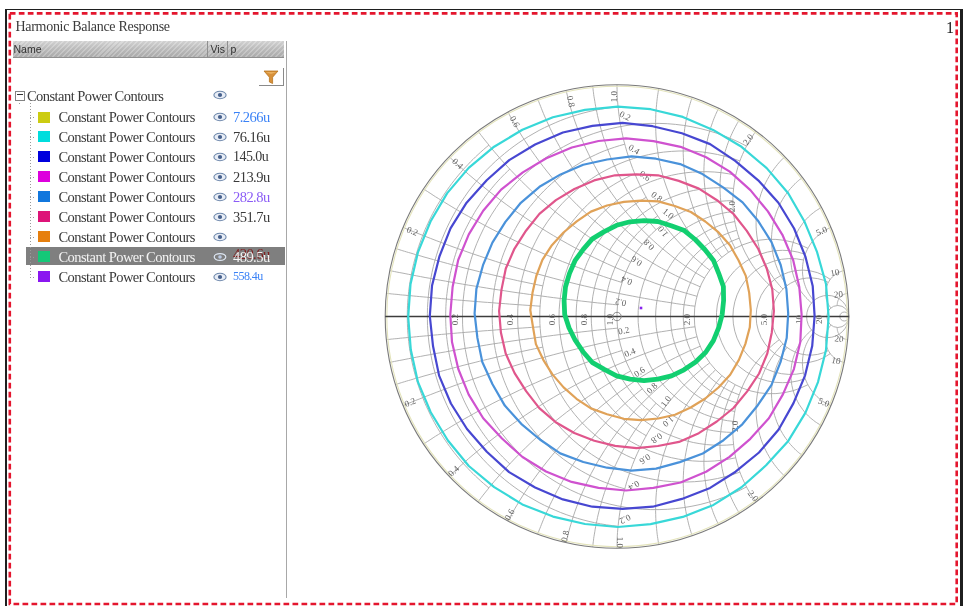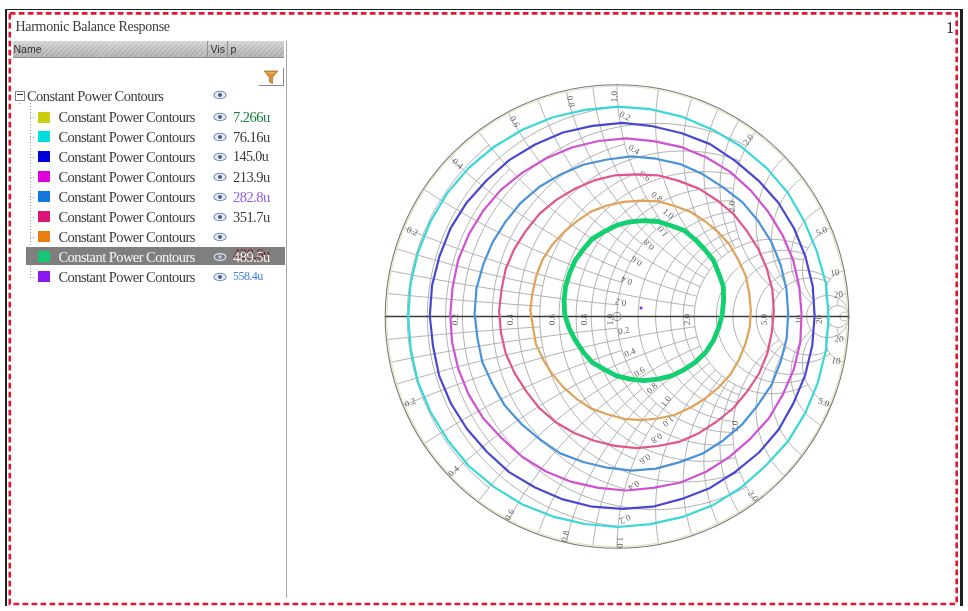--- a/index.html
+++ b/index.html
@@ -184,21 +184,21 @@
 <svg class="abs" style="left:212.5px;top:90.0px" width="14" height="10">
     <ellipse cx="7" cy="5" rx="6.1" ry="3.7" fill="#e8edf6" stroke="#6d87ab" stroke-width="1.1"></ellipse>
     <circle cx="7" cy="5" r="2.1" fill="#46608c"></circle>
   </svg>
 <div class="abs" style="left:37.5px;top:111.5px;width:12px;height:11px;background:#cccc11;"></div>
 <div class="abs" style="left:58.5px;top:109.4px;font-size:14.5px;letter-spacing:-0.55px;color:#3a3a3a;">Constant Power Contours</div>
 <svg class="abs" style="left:212.5px;top:112.0px" width="14" height="10">
     <ellipse cx="7" cy="5" rx="6.1" ry="3.7" fill="#e8edf6" stroke="#6d87ab" stroke-width="1.1"></ellipse>
     <circle cx="7" cy="5" r="2.1" fill="#46608c"></circle>
   </svg>
-<div class="abs" style="left:233px;top:109.4px;font-size:14.5px;letter-spacing:-0.55px;color:#15803d;">7.266u</div>
+<div class="abs" style="left:233px;top:109.4px;font-size:14.5px;letter-spacing:-0.55px;color:#3b82f6;">7.266u</div>
 <div class="abs" style="left:37.5px;top:131.4px;width:12px;height:11px;background:#00dddd;"></div>
 <div class="abs" style="left:58.5px;top:129.3px;font-size:14.5px;letter-spacing:-0.55px;color:#3a3a3a;">Constant Power Contours</div>
 <svg class="abs" style="left:212.5px;top:131.9px" width="14" height="10">
     <ellipse cx="7" cy="5" rx="6.1" ry="3.7" fill="#e8edf6" stroke="#6d87ab" stroke-width="1.1"></ellipse>
     <circle cx="7" cy="5" r="2.1" fill="#46608c"></circle>
   </svg>
 <div class="abs" style="left:233px;top:129.3px;font-size:14.5px;letter-spacing:-0.55px;color:#3a3a3a;">76.16u</div>
 <div class="abs" style="left:37.5px;top:151.4px;width:12px;height:11px;background:#0000dd;"></div>
 <div class="abs" style="left:58.5px;top:149.3px;font-size:14.5px;letter-spacing:-0.55px;color:#3a3a3a;">Constant Power Contours</div>
 <svg class="abs" style="left:212.5px;top:151.9px" width="14" height="10">

